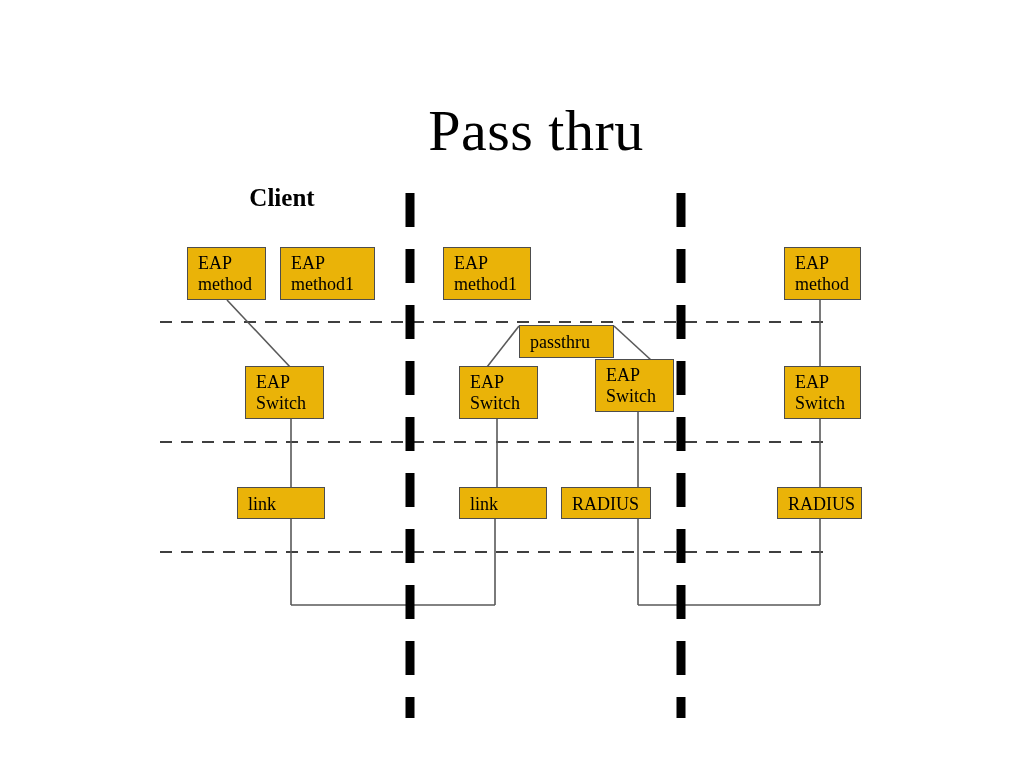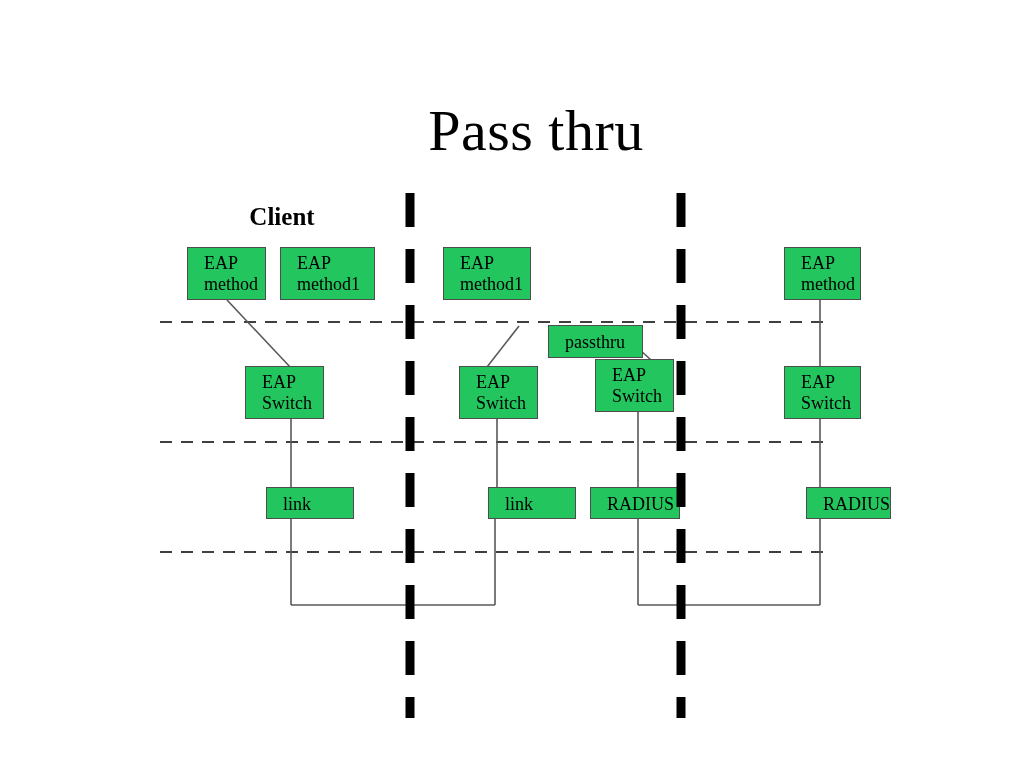--- a/index.html
+++ b/index.html
@@ -39,39 +39,38 @@
 
   
   .col-header {
     position: absolute;
     font-size: 25px;
     font-weight: bold;
     line-height: 28px;
     text-align: center;
     white-space: nowrap;
   }
-  .col-header.client { left: 212px; top: 203px; width: 140px; }
+  .col-header.client { left: 212px; top: 184px; width: 140px; }
   .col-header.ap     { left: 460px; top: 188px; width: 140px; }
   .col-header.aaa    { left: 700px; top: 188px; width: 140px; }
 
   
   .box {
     position: absolute;
     box-sizing: border-box;
     border: 1.4px solid #4d4d4d;
-    background: #22c55e;
+    background: #eab308;
     font-size: 18px;
     line-height: 21px;
-    padding: 5px 0 0 16px;
+    padding: 5px 0 0 10px;
     white-space: pre-line;
     z-index: 5;
   }
   .box.single {
     padding-top: 6px;
-    margin-left: 29px;
   }
 
   
   .b-client-eapmethod  { left: 187px; top: 247px; width: 79px;  height: 53px; }
   .b-client-eapmethod1 { left: 280px; top: 247px; width: 95px;  height: 53px; }
   .b-ap-eapmethod1     { left: 443px; top: 247px; width: 88px;  height: 53px; }
   .b-aaa-eapmethod     { left: 784px; top: 247px; width: 77px;  height: 53px; }
 
   .b-passthru          { left: 519px; top: 325px; width: 95px;  height: 33px; }
 

